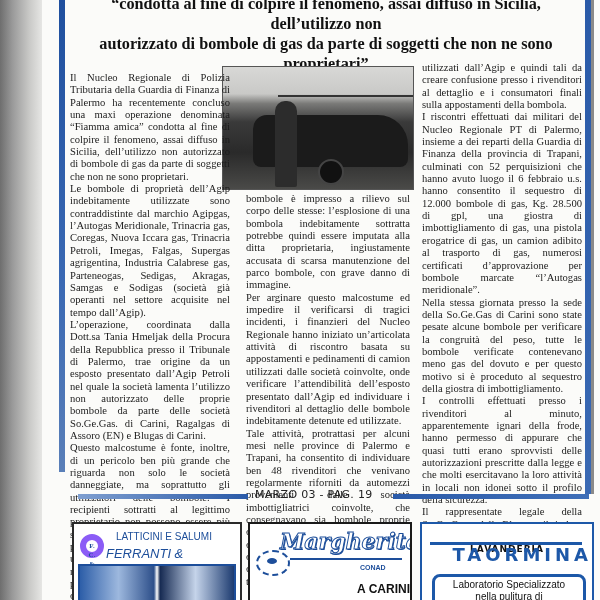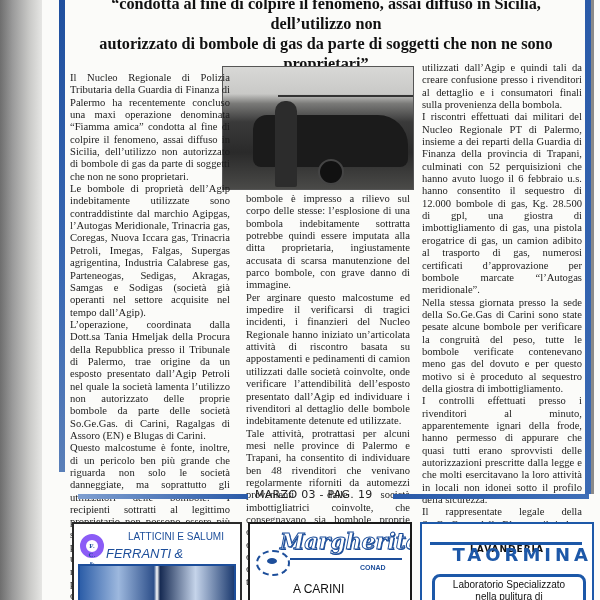--- a/index.html
+++ b/index.html
@@ -22,29 +22,29 @@
   .photo .man{position:absolute;left:52px;top:34px;width:22px;height:86px;background:#2c2c2c;border-radius:10px 10px 2px 2px;}
   .photo .wheel{position:absolute;left:95px;top:92px;width:22px;height:22px;border-radius:50%;background:#111;border:2px solid #444;}
   .footer-bar-l{position:absolute;left:78px;top:494px;width:170px;height:5px;background:linear-gradient(90deg,#7f9fd0,#2a5aa8);}
   .footer-bar-r{position:absolute;left:393px;top:494px;width:196px;height:5px;background:linear-gradient(90deg,#2a5aa8,#3f6fb8);}
   .footer-text{position:absolute;left:255px;top:488px;width:134px;text-align:left;font-family:"DejaVu Sans",sans-serif;font-size:11px;letter-spacing:0.3px;color:#222;}
   .ad{position:absolute;top:522px;height:84px;border:2px solid #1a1a1a;background:#fff;overflow:hidden;}
   .ad1{left:72px;width:166px;border-color:#2a2a2a;}
   .ad2{left:248px;width:160px;}
   .ad3{left:420px;width:170px;border-color:#1d58a8;}
   .ad1 .logo{position:absolute;left:6px;top:10px;width:24px;height:24px;border:6px solid #8b5cf6;border-radius:50%;font-size:7px;font-weight:bold;color:#1d4e9a;text-align:center;line-height:9px;padding-top:2px;box-sizing:border-box;}
-  .ad1 .t1{position:absolute;left:42px;top:7px;width:120px;text-align:center;font-family:"Liberation Sans",sans-serif;font-size:10px;color:#1d4e9a;}
+  .ad1 .t1{position:absolute;left:42px;top:7px;width:120px;font-family:"Liberation Sans",sans-serif;font-size:10px;color:#1d4e9a;}
   .ad1 .t2{position:absolute;left:32px;top:22px;width:132px;font-family:"Liberation Sans",sans-serif;font-size:13px;color:#1d4e9a;font-style:italic;}
   .ad1 .pics{position:absolute;left:4px;top:40px;width:154px;height:40px;border:2px solid #1d4e9a;background:linear-gradient(90deg,#2d5ea8 0%,#9db8de 25%,#2d4f8a 48%,#fff 50%,#162a52 52%,#c5d4ea 75%,#1d3b70 100%);}
   .ad2 .script{position:absolute;left:30px;top:4px;width:126px;text-align:center;font-family:"DejaVu Serif",serif;font-style:italic;font-weight:bold;font-size:22px;color:#fff;-webkit-text-stroke:1px #1d4e9a;text-shadow:1px 1px 0 #1d4e9a;}
   .ad2 .flower{position:absolute;left:6px;top:26px;width:30px;height:22px;border:2px dashed #1d4e9a;border-radius:50%;}
   .ad2 .flower::after{content:"";position:absolute;left:9px;top:6px;width:10px;height:6px;border-radius:50%;background:#1d4e9a;}
   .ad2 .line{position:absolute;left:40px;top:34px;width:112px;height:2px;background:#1d4e9a;}
   .ad2 .conad{position:absolute;left:110px;top:40px;font-family:"Liberation Sans",sans-serif;font-weight:bold;font-size:7px;color:#1d4e9a;}
-  .ad2 .city{position:absolute;left:0;top:58px;width:100%;text-align:left;font-family:"Liberation Sans",sans-serif;font-weight:normal;font-size:12px;color:#111;padding-left:43px;}
+  .ad2 .city{position:absolute;left:0;top:58px;width:100%;text-align:right;font-family:"Liberation Sans",sans-serif;font-weight:bold;font-size:12px;color:#111;}
   .ad3 .lav{position:absolute;left:0;top:4px;width:100%;text-align:center;font-family:"DejaVu Sans",sans-serif;font-weight:bold;font-size:9px;letter-spacing:1px;color:#111;margin-top:16px;}
   .ad3 .bar{position:absolute;left:8px;top:18px;width:152px;height:3px;background:#1d58a8;}
   .ad3 .name{position:absolute;left:0;top:20px;width:100%;text-align:right;font-family:"DejaVu Sans",sans-serif;font-weight:bold;font-size:18px;letter-spacing:4px;color:#1d58a8;}
   .ad3 .box{position:absolute;left:10px;top:50px;width:148px;height:40px;border:3px solid #1d58a8;border-radius:8px;font-family:"Liberation Sans",sans-serif;font-size:10px;text-align:center;line-height:12px;padding-top:2px;color:#111;}
 </style>
 </head>
 <body>
 
 <div class="spine"></div>
 <div class="page"></div>
@@ -72,21 +72,21 @@
 
 </div>
 
 <div class="col c2">
   <p>bombole è impresso a rilievo sul corpo delle stesse: l’esplosione di una bombola indebitamente sottratta potrebbe quindi essere imputata alla ditta proprietaria, ingiustamente accusata di scarsa manutenzione del parco bombole, con grave danno di immagine.</p>
   <p>Per arginare questo malcostume ed impedire il verificarsi di tragici incidenti, i finanzieri del Nucleo Regionale hanno iniziato un’articolata attività di riscontro basata su appostamenti e pedinamenti di camion utilizzati dalle società coinvolte, onde verificare l’attendibilità dell’esposto presentato dall’Agip ed individuare i rivenditori al dettaglio delle bombole indebitamente detenute ed utilizzate.</p>
   <p>Tale attività, protrattasi per alcuni mesi nelle province di Palermo e Trapani, ha consentito di individuare ben 48 rivenditori che venivano regolarmente riforniti da automezzi provenienti dalle società imbottigliatrici coinvolte, che consegnavano sia bombole proprie che bombole con il marchio Agipgas o con marchi di ditte di proprietà dell’Agip. Tali bombole erano chiuse con tappi di colore giallo o rosso del tutto simili a quelli</p>
 </div>
 
 <div class="col c3">
-  <p>utilizzati dall’Agip e quindi tali da creare confusione presso i rivenditori al dettaglio e i consumatori finali sulla provenienza della bombola.</p>
+  <p>utilizzati dall’Agip e quindi tali da creare confusione presso i rivenditori al dettaglio e i consumatori finali sulla appostamenti della bombola.</p>
   <p>I riscontri effettuati dai militari del Nucleo Regionale PT di Palermo, insieme a dei reparti della Guardia di Finanza della provincia di Trapani, culminati con 52 perquisizioni che hanno avuto luogo il 6 febbraio u.s. hanno consentito il sequestro di 12.000 bombole di gas, Kg. 28.500 di gpl, una giostra di imbottigliamento di gas, una pistola erogatrice di gas, un camion adibito al trasporto di gas, numerosi certificati d’approvazione per bombole marcate “l’Autogas meridionale”.</p>
   <p>Nella stessa giornata presso la sede della So.Ge.Gas di Carini sono state pesate alcune bombole per verificare la congruità del peso, tutte le bombole verificate contenevano meno gas del dovuto e per questo motivo si è proceduto al sequestro della giostra di imbottigliamento.</p>
   <p>I controlli effettuati presso i rivenditori al minuto, apparentemente ignari della frode, hanno permesso di appurare che quasi tutti erano sprovvisti delle autorizzazioni prescritte dalla legge e che molti esercitavano la loro attività in locali non idonei sotto il profilo della sicurezza.</p>
   <p>Il rappresentate legale della So.Ge.Gas e della Blugas e il titolare della Regalgas dovranno rispondere dei reati di appropriazione indebita, riempimento abusivo di bombole e frode in commercio, mentre alla maggior parte dei rivenditori delle province di Trapani e Palermo è stato contestato il reato di esercizio abusivo di deposito gpl e si esercizio della loro attività in luoghi non idonei ai fini della sicurezza e prevenzione incendi.</p>
 </div>
 
 <div class="footer-bar-l"></div>
 <div class="footer-text">MARZO 03 - PAG. 19</div>
 <div class="footer-bar-r"></div>
 

